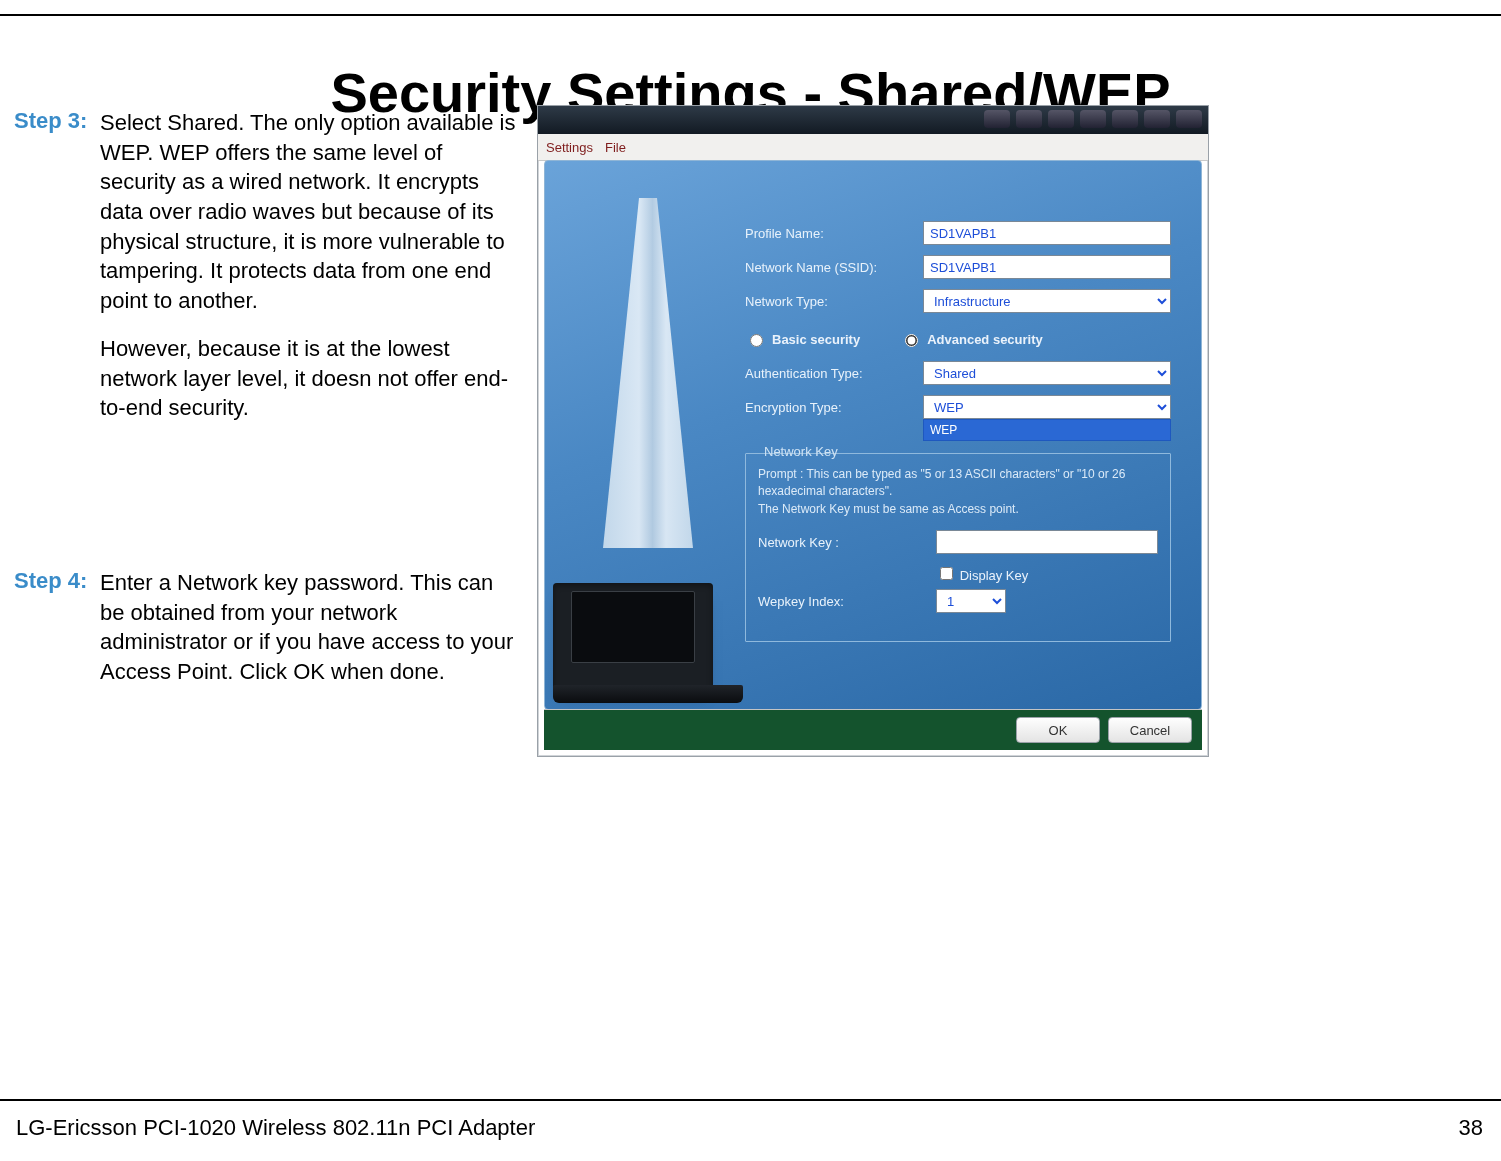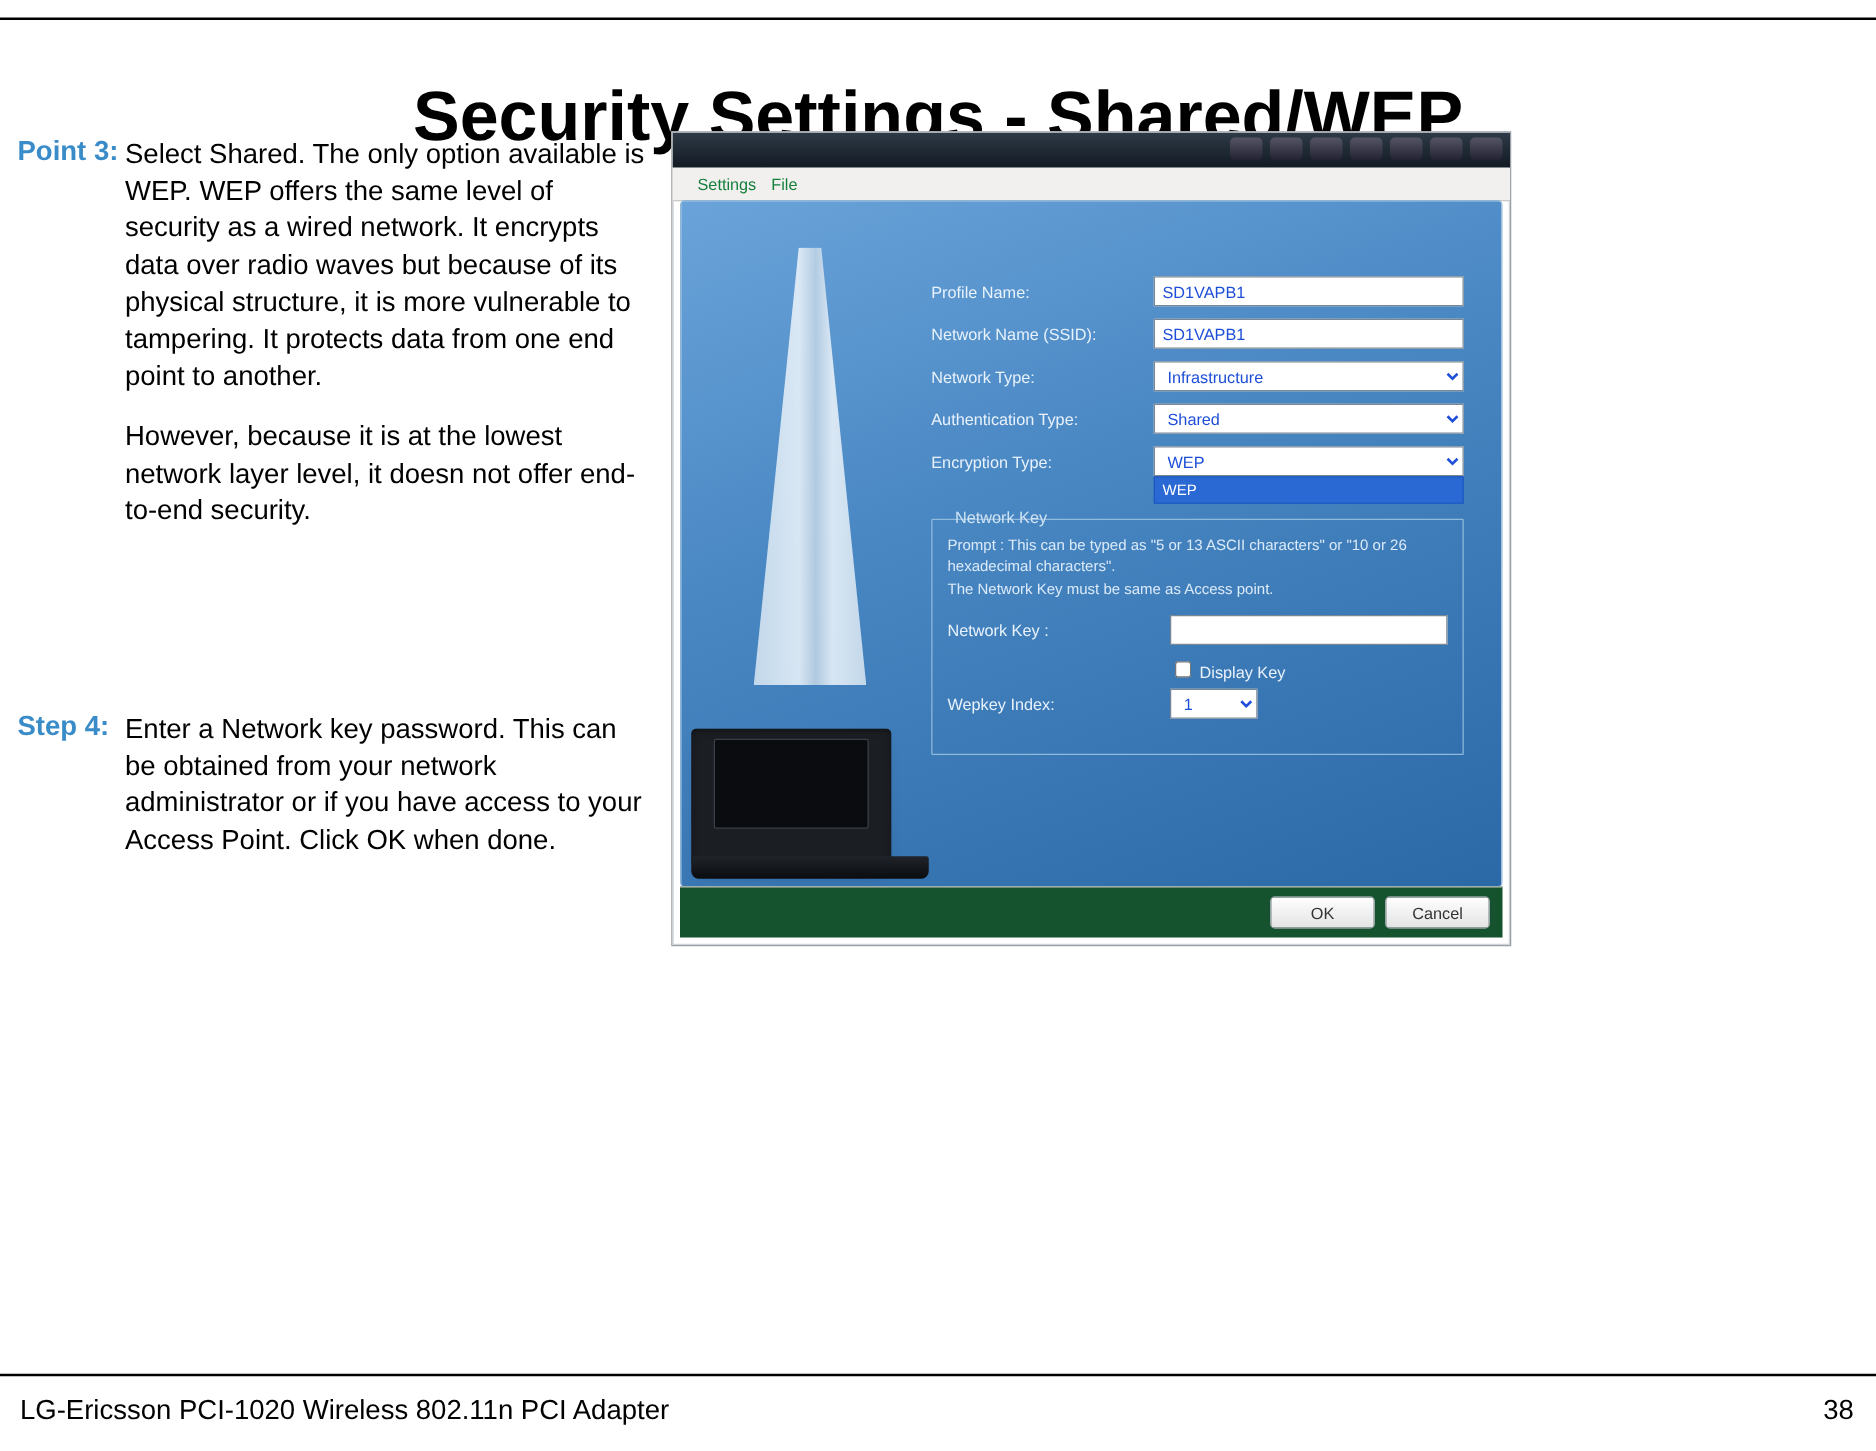--- a/index.html
+++ b/index.html
@@ -12,21 +12,21 @@
   .step-text{font-size:22px;line-height:1.35;width:420px;font-family:"Arial Narrow",Arial,sans-serif;font-stretch:condensed}
   .step-text p{margin:0 0 18px}
   .footer-left{position:absolute;left:16px;bottom:20px;font-size:22px;font-family:"Arial Narrow",Arial,sans-serif;font-stretch:condensed}
   .footer-right{position:absolute;right:18px;bottom:20px;font-size:22px;font-family:"Arial Narrow",Arial,sans-serif;font-stretch:condensed}
 
   
   .shot{position:absolute;left:537px;top:105px;width:670px;height:650px;background:#fff;border:1px solid #9aa1a8;box-shadow:0 0 0 1px #d0d4d8 inset;overflow:hidden;filter:blur(.3px)}
   .titlebar{height:28px;background:linear-gradient(#2e3a47 0%,#121a23 100%);position:relative}
   .titlebar .bumps{position:absolute;top:4px;right:6px;display:flex;gap:6px}
   .bump{width:26px;height:18px;border-radius:4px;background:linear-gradient(#556,#223)}
-  .menubar{height:26px;background:#f1f0ee;border-bottom:1px solid #c9c9c9;font-size:13px;color:#15803d;padding-left:20px;display:flex;align-items:center;gap:12px}
+  .menubar{height:26px;background:#f1f0ee;border-bottom:1px solid #c9c9c9;font-size:13px;color:#7f1d1d;padding-left:8px;display:flex;align-items:center;gap:12px}
   .menubar span{filter:blur(.4px)}
   .body-area{position:absolute;top:54px;left:6px;right:6px;bottom:46px;border:1px solid #8fb5d6;border-radius:4px;background:linear-gradient(160deg,#6aa3d9 0%,#4a88c4 40%,#2a68a6 100%)}
   .laptop{position:absolute;left:-2px;bottom:6px;width:200px;height:505px;pointer-events:none;}
   .laptop-tower{position:absolute;left:60px;top:0;width:90px;height:350px;background:linear-gradient(90deg,#d0e1ef 0%,#e8f1f9 40%,#bcd1e4 55%,#e8f1f9 70%,#d0e1ef 100%);clip-path:polygon(40% 0,60% 0,100% 100%,0 100%);opacity:.9}
   .laptop-body{position:absolute;left:10px;bottom:10px;width:160px;height:110px;background:#1b1f24;border-radius:4px;box-shadow:0 2px 6px rgba(0,0,0,.4) inset,0 10px 12px -8px rgba(0,0,0,.5)}
   .laptop-screen{position:absolute;top:8px;left:18px;right:18px;height:70px;background:#0a0c0f;border:1px solid #3a3f45;border-radius:2px}
   .laptop-base{position:absolute;left:0;bottom:0;width:190px;height:18px;background:linear-gradient(#20242a,#0a0c0f);border-radius:2px 2px 6px 6px;transform:translateY(10px)}
 
   .form{position:absolute;left:200px;top:60px;right:30px;font-size:13px;color:#eaf2fb}
   .row{display:flex;align-items:center;margin-bottom:10px}
@@ -53,21 +53,21 @@
 </style>
 </head>
 <body>
 
 <div class="page">
   <div class="rule-top"></div>
 
   <h1 class="title">Security Settings - Shared/WEP</h1>
 
   <div class="step-block" style="top:108px">
-    <div class="step-label">Point 3:</div>
+    <div class="step-label">Step 3:</div>
     <div class="step-text">
       <p>Select Shared. The only option available is WEP. WEP offers the same level of security as a wired network. It encrypts data over radio waves but because of its physical structure, it is more vulnerable to tampering. It protects data from one end point to another.</p>
       <p>However, because it is at the lowest network layer level, it doesn not offer end-to-end security.</p>
     </div>
   </div>
 
   <div class="step-block" style="top:568px">
     <div class="step-label">Step 4:</div>
     <div class="step-text">
       <p>Enter a Network key password. This can be obtained from your network administrator or if you have access to your Access Point. Click OK when done.</p>
@@ -107,20 +107,30 @@
         </div>
         <div class="row">
           <div class="lbl">Network Name (SSID):</div>
           <div class="fld"><input class="text" value="SD1VAPB1" style=""></div>
         </div>
         <div class="row">
           <div class="lbl">Network Type:</div>
           <div class="fld"><select class="sel"><option>Infrastructure</option></select></div>
         </div>
 
+        <div class="radio-row">
+          <label>
+              <input type="radio" name="sec" style=""> 
+              <span>Basic security</span>
+            </label>
+          <label>
+              <input type="radio" name="sec" checked="" style=""> 
+              <span>Advanced security</span>
+            </label>
+        </div>
 
         <div class="row">
           <div class="lbl">Authentication Type:</div>
           <div class="fld"><select class="sel"><option>Shared</option></select></div>
         </div>
         <div class="row">
           <div class="lbl">Encryption Type:</div>
           <div class="fld drop-open">
             <select class="sel"><option>WEP</option></select>
             <div class="dd-list">WEP</div>

